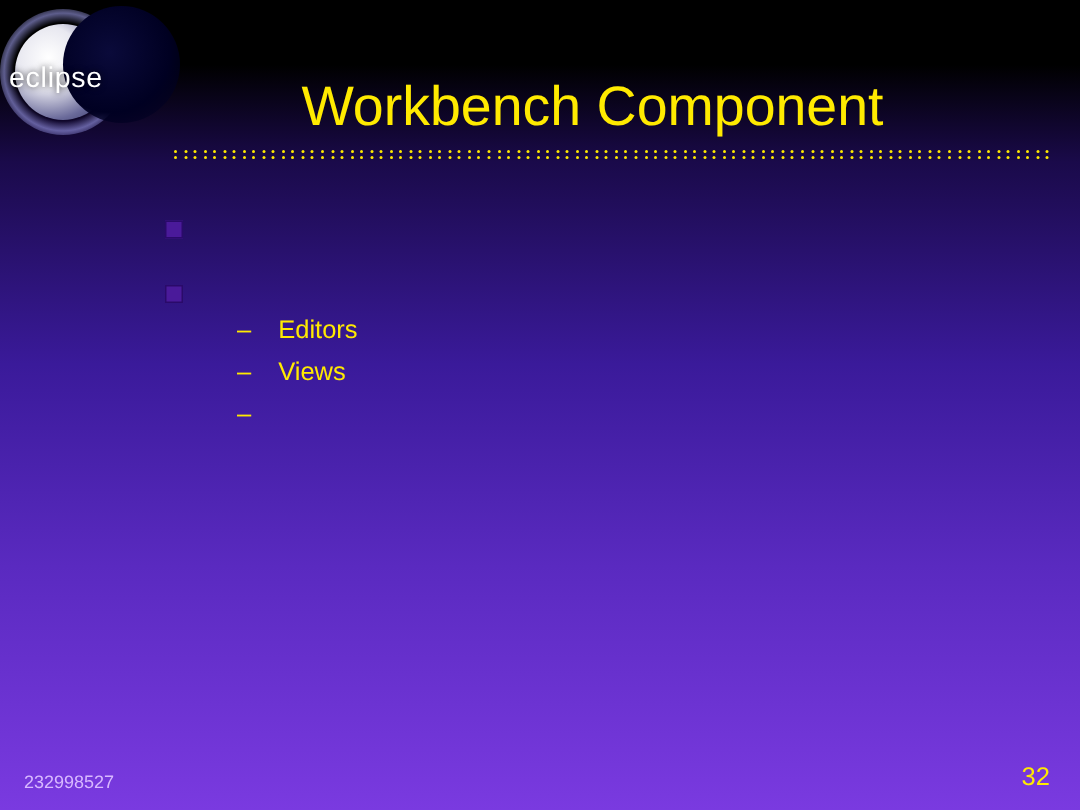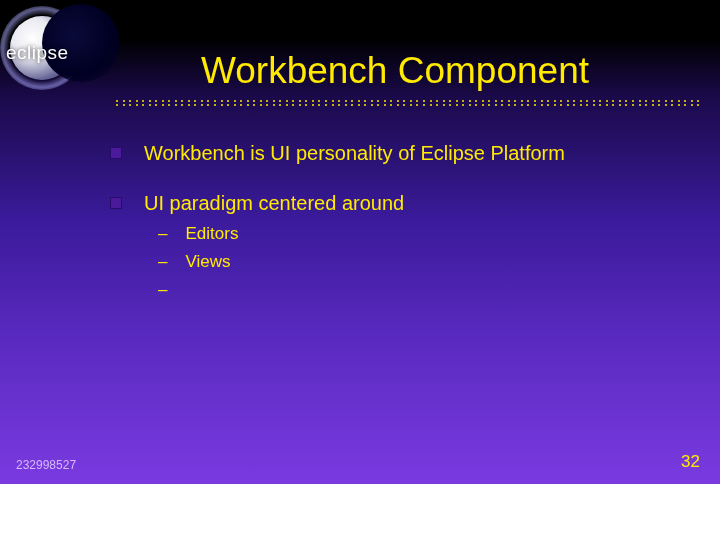--- a/index.html
+++ b/index.html
@@ -6,21 +6,21 @@
     margin: 0;
     padding: 0;
     width: 720px;
     height: 540px;
     overflow: hidden;
     font-family: Verdana, Geneva, sans-serif;
   }
   .slide {
     position: relative;
     width: 720px;
-    height: 484px;
+    height: 540px;
     background: linear-gradient(to bottom,
       #000000 0%,
       #000000 8%,
       #1a0a4a 20%,
       #3a1a9a 45%,
       #5a2ac0 70%,
       #7a3ae0 100%);
     color: #ffea00;
   }
 
@@ -374,26 +374,24 @@
         <span></span>
         <span></span>
         <span></span>
       </div>
   </div>
 
   <div class="content">
 
     <div class="bullet-l1">
       <div class="marker"></div>
-      <div class="text">Workbench is UI personality of Eclipse Platform</div>
     </div>
 
     <div class="bullet-l1" style="margin-bottom:6px;">
       <div class="marker"></div>
-      <div class="text">UI paradigm centered around</div>
     </div>
 
     <div class="subitems">
       <div class="bullet-l2">
         <div class="dash">–</div>
         <div class="text">Editors</div>
       </div>
       <div class="bullet-l2">
         <div class="dash">–</div>
         <div class="text">Views</div>

